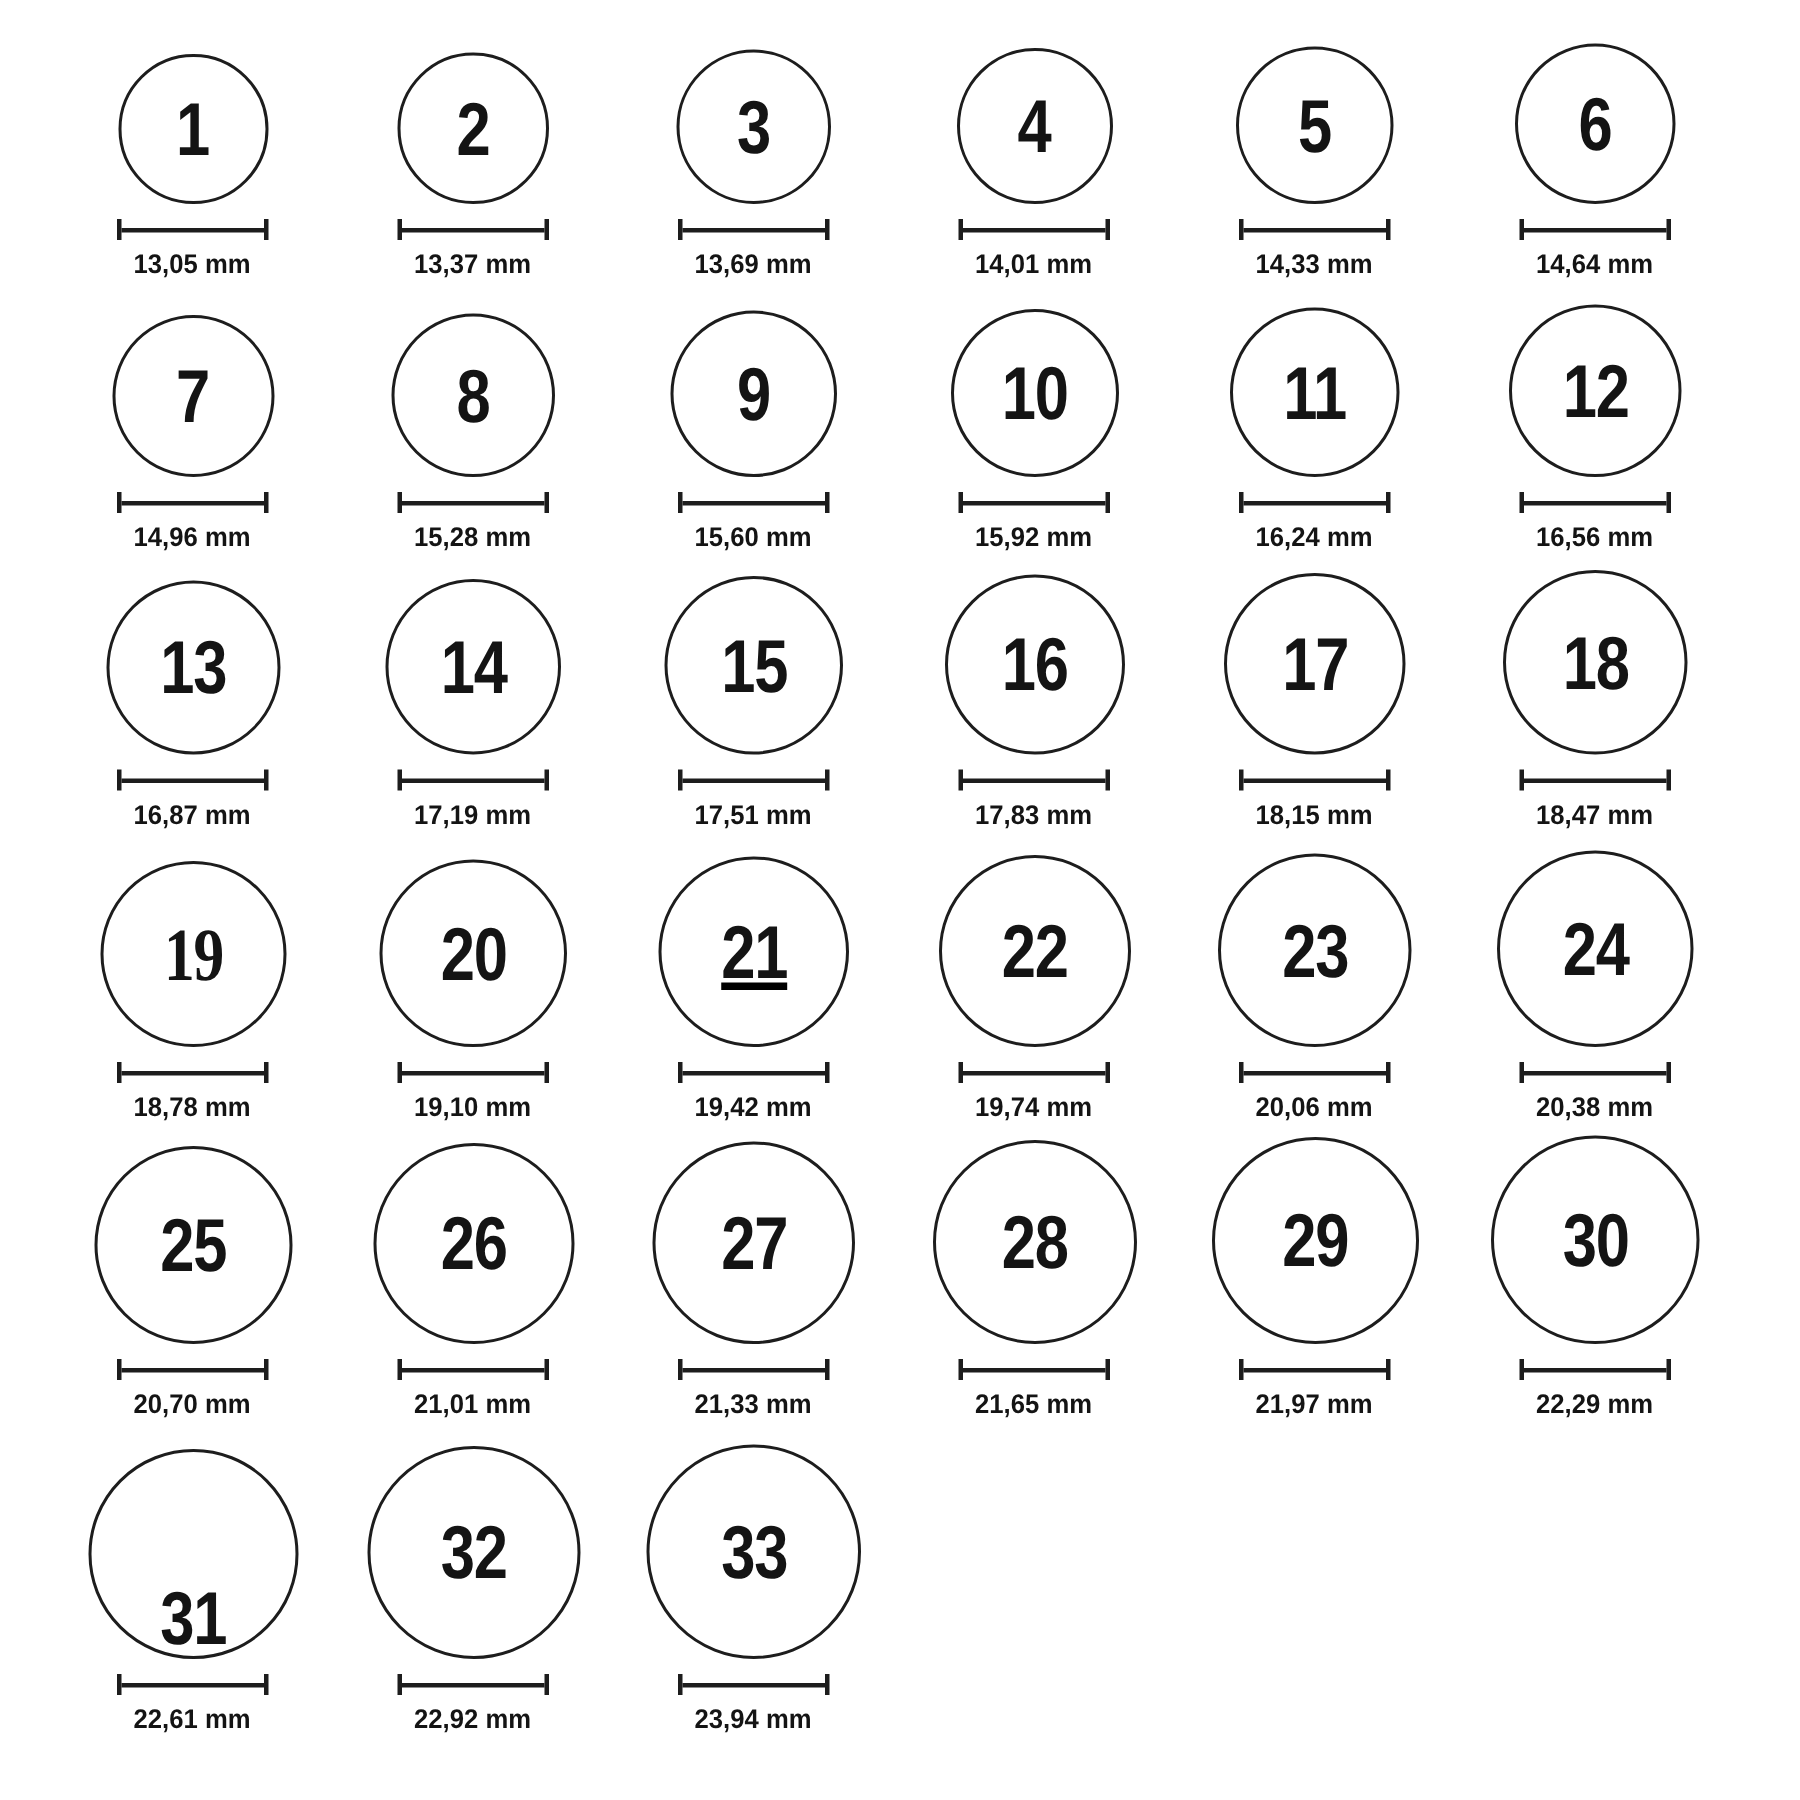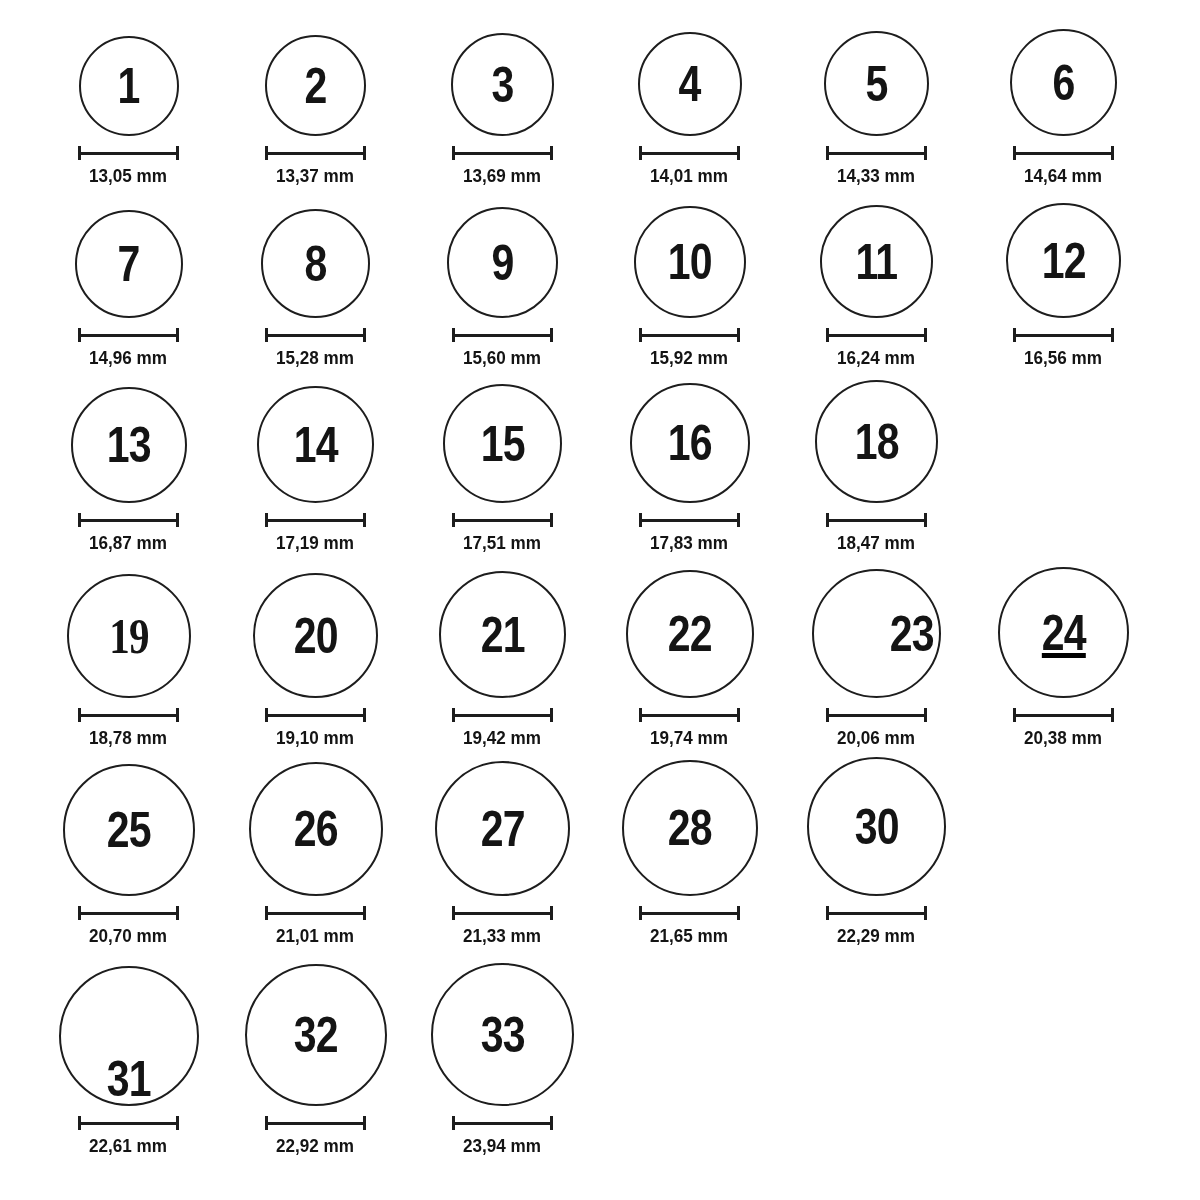--- a/index.html
+++ b/index.html
@@ -224,20 +224,29 @@
       <div class="cell">
         <div class="circle" style="width: 120px; height: 120px;">
           <span class="num">16</span>
         </div>
         <div class="measure">
           <div class="bar"></div>
         </div>
         <div class="label">17,83 mm</div>
       </div>
       <div class="cell">
+        <div class="circle" style="width: 121px; height: 121px;">
+          <span class="num">17</span>
+        </div>
+        <div class="measure">
+          <div class="bar"></div>
+        </div>
+        <div class="label">18,15 mm</div>
+      </div>
+      <div class="cell">
         <div class="circle" style="width: 123px; height: 123px;">
           <span class="num">18</span>
         </div>
         <div class="measure">
           <div class="bar"></div>
         </div>
         <div class="label">18,47 mm</div>
       </div>
     </div>
     <div class="row" style="height: 195px;">
@@ -253,48 +262,48 @@
       <div class="cell">
         <div class="circle" style="width: 125px; height: 125px; justify-content: center;">
           <span class="num">20</span>
         </div>
         <div class="measure">
           <div class="bar"></div>
         </div>
         <div class="label">19,10 mm</div>
       </div>
       <div class="cell">
-        <div class="circle" style="width: 127px; height: 127px;">
+        <div class="circle" style="width: 127px; height: 127px; text-decoration: underline;">
           <span class="num">21</span>
         </div>
         <div class="measure">
           <div class="bar"></div>
         </div>
         <div class="label">19,42 mm</div>
       </div>
       <div class="cell">
         <div class="circle" style="width: 128px; height: 128px;">
           <span class="num">22</span>
         </div>
         <div class="measure">
           <div class="bar"></div>
         </div>
         <div class="label">19,74 mm</div>
       </div>
       <div class="cell">
-        <div class="circle" style="width: 129px; height: 129px; justify-content: flex-end;">
+        <div class="circle" style="width: 129px; height: 129px;">
           <span class="num">23</span>
         </div>
         <div class="measure">
           <div class="bar"></div>
         </div>
         <div class="label">20,06 mm</div>
       </div>
       <div class="cell">
-        <div class="circle" style="width: 131px; height: 131px; text-decoration: underline;">
+        <div class="circle" style="width: 131px; height: 131px;">
           <span class="num">24</span>
         </div>
         <div class="measure">
           <div class="bar"></div>
         </div>
         <div class="label">20,38 mm</div>
       </div>
     </div>
     <div class="row" style="height: 198px;">
       <div class="cell">
@@ -325,20 +334,29 @@
         <div class="label">21,33 mm</div>
       </div>
       <div class="cell">
         <div class="circle" style="width: 136px; height: 136px;">
           <span class="num">28</span>
         </div>
         <div class="measure">
           <div class="bar"></div>
         </div>
         <div class="label">21,65 mm</div>
+      </div>
+      <div class="cell">
+        <div class="circle" style="width: 138px; height: 138px;">
+          <span class="num">29</span>
+        </div>
+        <div class="measure">
+          <div class="bar"></div>
+        </div>
+        <div class="label">21,97 mm</div>
       </div>
       <div class="cell">
         <div class="circle" style="width: 139px; height: 139px;">
           <span class="num">30</span>
         </div>
         <div class="measure">
           <div class="bar"></div>
         </div>
         <div class="label">22,29 mm</div>
       </div>

